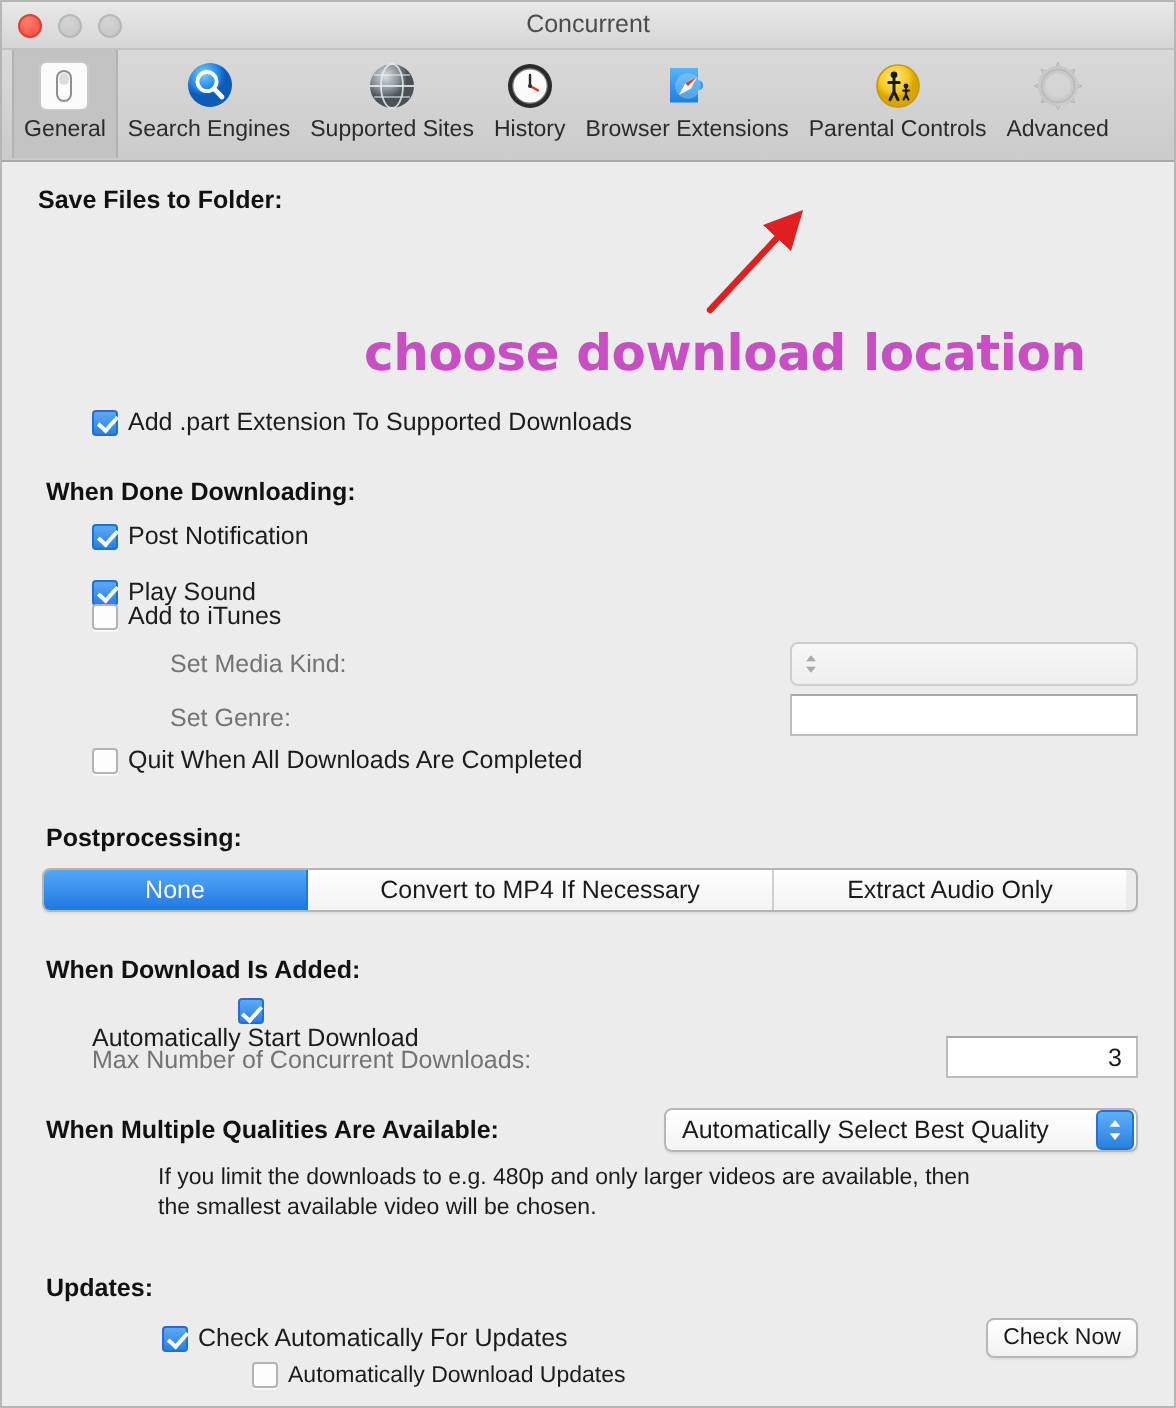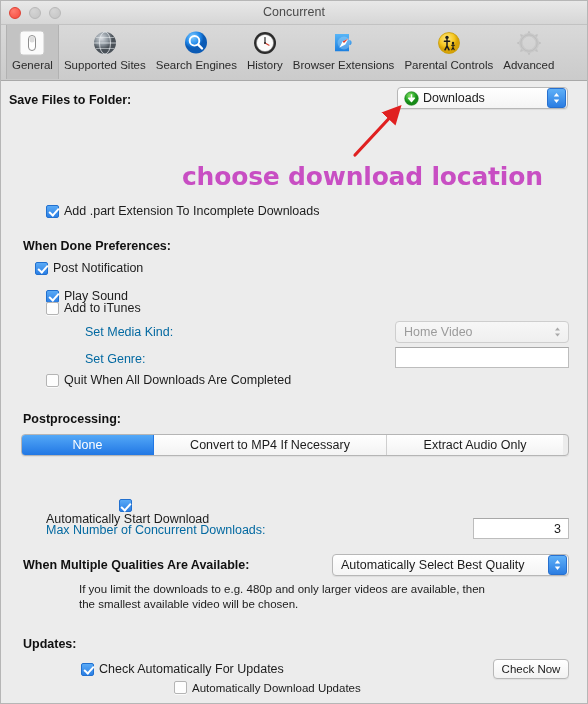--- a/index.html
+++ b/index.html
@@ -102,21 +102,21 @@
   .grp-title {
     position: absolute;
     font-size: 12.5px;
     font-weight: bold;
     color: #111;
     white-space: nowrap;
   }
   .lbl {
     position: absolute;
     font-size: 12.5px;
-    color: #0369a1;
+    color: #737373;
     white-space: nowrap;
   }
   .hint {
     position: absolute;
     font-size: 11.5px;
     color: #1c1c1c;
     line-height: 15px;
     width: 420px;
   }
 
@@ -316,20 +316,38 @@
 
     <div class="tb-item selected">
       <span class="tb-icon">
         <svg viewBox="0 0 30 30" width="30" height="30">
           <rect x="3" y="3" width="24" height="24" rx="3" fill="#fbfbfb" stroke="#c9c9c9"></rect>
           <rect x="11.5" y="7.5" width="7" height="15" rx="3.5" fill="#ffffff" stroke="#8e8e8e"></rect>
           <rect x="12.5" y="8.5" width="5" height="6" rx="2.5" fill="#dcdcdc"></rect>
         </svg>
       </span>
       <span class="tb-label">General</span>
+    </div>
+
+    <div class="tb-item">
+      <span class="tb-icon">
+        <svg viewBox="0 0 30 30" width="30" height="30">
+          <defs>
+            <radialGradient id="mg" cx="35%" cy="25%">
+              <stop offset="0%" stop-color="#7ecbff"></stop>
+              <stop offset="70%" stop-color="#1f86e8"></stop>
+              <stop offset="100%" stop-color="#0c5bb5"></stop>
+            </radialGradient>
+          </defs>
+          <circle cx="15" cy="14.5" r="11" fill="url(#mg)"></circle>
+          <circle cx="13.5" cy="12.8" r="4.8" fill="none" stroke="#ffffff" stroke-width="1.9"></circle>
+          <line x1="17.2" y1="16.6" x2="21" y2="20.5" stroke="#ffffff" stroke-width="2.4" stroke-linecap="round"></line>
+        </svg>
+      </span>
+      <span class="tb-label">Search Engines</span>
     </div>
 
     <div class="tb-item">
       <span class="tb-icon">
         <svg viewBox="0 0 30 30" width="30" height="30">
           <defs>
             <radialGradient id="gl" cx="35%" cy="28%">
               <stop offset="0%" stop-color="#d9dde2"></stop>
               <stop offset="60%" stop-color="#8b949c"></stop>
               <stop offset="100%" stop-color="#4a5158"></stop>
@@ -341,38 +359,20 @@
           <line x1="6" y1="9.5" x2="24" y2="9.5" stroke="#e9edf0" stroke-width="0.8" opacity=".7"></line>
           <line x1="6" y1="20.5" x2="24" y2="20.5" stroke="#e9edf0" stroke-width="0.8" opacity=".7"></line>
         </svg>
       </span>
       <span class="tb-label">Supported Sites</span>
     </div>
 
     <div class="tb-item">
       <span class="tb-icon">
         <svg viewBox="0 0 30 30" width="30" height="30">
-          <defs>
-            <radialGradient id="mg" cx="35%" cy="25%">
-              <stop offset="0%" stop-color="#7ecbff"></stop>
-              <stop offset="70%" stop-color="#1f86e8"></stop>
-              <stop offset="100%" stop-color="#0c5bb5"></stop>
-            </radialGradient>
-          </defs>
-          <circle cx="15" cy="14.5" r="11" fill="url(#mg)"></circle>
-          <circle cx="13.5" cy="12.8" r="4.8" fill="none" stroke="#ffffff" stroke-width="1.9"></circle>
-          <line x1="17.2" y1="16.6" x2="21" y2="20.5" stroke="#ffffff" stroke-width="2.4" stroke-linecap="round"></line>
-        </svg>
-      </span>
-      <span class="tb-label">Search Engines</span>
-    </div>
-
-    <div class="tb-item">
-      <span class="tb-icon">
-        <svg viewBox="0 0 30 30" width="30" height="30">
           <circle cx="15" cy="15" r="11" fill="#2b2b2b"></circle>
           <circle cx="15" cy="15" r="8.6" fill="#fafafa"></circle>
           <circle cx="15" cy="15" r="8.6" fill="none" stroke="#777" stroke-width="0.6"></circle>
           <line x1="15" y1="15" x2="15" y2="9.5" stroke="#2b2b2b" stroke-width="1.2" stroke-linecap="round"></line>
           <line x1="15" y1="15" x2="19" y2="17.2" stroke="#d23c2a" stroke-width="1.2" stroke-linecap="round"></line>
           <circle cx="15" cy="15" r="1" fill="#2b2b2b"></circle>
         </svg>
       </span>
       <span class="tb-label">History</span>
     </div>
@@ -432,71 +432,48 @@
           <circle cx="15" cy="15" r="8.2" fill="none" stroke="#b6b6b6" stroke-width="0.6"></circle>
         </svg>
       </span>
       <span class="tb-label">Advanced</span>
     </div>
 
   </div>
 
   <div class="content">
 
-    <div class="grp-title" style="left:8px; top:12px;">Save Files to Folder:</div>
-
-    <div class="popup with-icon" style="left:396px; top:6px; width:171px;">
-      <span class="dlicon">
-        <svg viewBox="0 0 15 15" width="15" height="15">
-          <defs>
-            <radialGradient id="gd" cx="40%" cy="30%">
-              <stop offset="0%" stop-color="#8fe36b"></stop>
-              <stop offset="70%" stop-color="#2aa92a"></stop>
-              <stop offset="100%" stop-color="#158a17"></stop>
-            </radialGradient>
-          </defs>
-          <circle cx="7.5" cy="7.5" r="6.8" fill="url(#gd)" stroke="#157a15" stroke-width="0.6"></circle>
-          <path d="M7.5 3.2 v5.2 M4.6 7.1 L7.5 10.6 L10.4 7.1 Z" fill="#ffffff" stroke="#ffffff" stroke-width="1.4" stroke-linejoin="round"></path>
-        </svg>
-      </span>
-      <span class="ptext">Downloads</span>
-      <span class="stepper">
-        <svg viewBox="0 0 11 16" width="11" height="16">
-          <path d="M5.5 3 L8.2 6.4 H2.8 Z" fill="#ffffff"></path>
-          <path d="M5.5 13 L2.8 9.6 H8.2 Z" fill="#ffffff"></path>
-        </svg>
-      </span>
-    </div>
+    <div class="grp-title" style="left:18px; top:12px;">Save Files to Folder:</div>
+
 
     <div class="cbrow" style="left:45px; top:123px;">
       <span class="cb on"></span>
-      <span class="cbtext">Add .part Extension To Incomplete Downloads</span>
-    </div>
-
-    <div class="grp-title" style="left:22px; top:158px;">When Done Preferences:</div>
-
-    <div class="cbrow" style="left:34px; top:180px;">
+      <span class="cbtext">Add .part Extension To Supported Downloads</span>
+    </div>
+
+    <div class="grp-title" style="left:22px; top:158px;">When Done Downloading:</div>
+
+    <div class="cbrow" style="left:45px; top:180px;">
       <span class="cb on"></span>
       <span class="cbtext">Post Notification</span>
     </div>
 
     <div class="cbrow" style="left:45px; top:208px;">
       <span class="cb on"></span>
       <span class="cbtext">Play Sound</span>
     </div>
 
     <div class="cbrow" style="left:45px; top:220px;">
       <span class="cb off"></span>
       <span class="cbtext">Add to iTunes</span>
     </div>
 
     <div class="lbl" style="left:84px; top:244px;">Set Media Kind:</div>
 
     <div class="popup disabled" style="left:394px; top:240px; width:174px;">
-      <span class="ptext">Home Video</span>
       <span class="stepper gray">
         <svg viewBox="0 0 11 16" width="11" height="16">
           <path d="M5.5 3.6 L8 6.6 H3 Z" fill="#a9a9a9"></path>
           <path d="M5.5 12.4 L3 9.4 H8 Z" fill="#a9a9a9"></path>
         </svg>
       </span>
     </div>
 
     <div class="lbl" style="left:84px; top:271px;">Set Genre:</div>
 
@@ -510,20 +487,21 @@
     </div>
 
     <div class="grp-title" style="left:22px; top:331px;">Postprocessing:</div>
 
     <div class="segmented" style="left:20px; top:353px; width:548px;">
       <span class="seg active" style="width:132px;">None</span>
       <span class="seg" style="width:233px;">Convert to MP4 If Necessary</span>
       <span class="seg" style="width:176px;">Extract Audio Only</span>
     </div>
 
+    <div class="grp-title" style="left:22px; top:397px;">When Download Is Added:</div>
 
     <div class="cbrow" style="left:45px; top:418px;flex-direction:column;">
       <span class="cb on"></span>
       <span class="cbtext">Automatically Start Download</span>
     </div>
 
     <div class="lbl" style="left:45px; top:442px;">Max Number of Concurrent Downloads:</div>
 
     <div class="tfield" style="left:472px; top:437px; width:96px;">
       <span class="tval">3</span>
@@ -545,21 +523,21 @@
 
     <div class="grp-title" style="left:22px; top:556px;">Updates:</div>
 
     <div class="cbrow" style="left:80px; top:581px;">
       <span class="cb on"></span>
       <span class="cbtext">Check Automatically For Updates</span>
     </div>
 
     <div class="pbutton" style="left:492px; top:578px; width:76px;">Check Now</div>
 
-    <div class="cbrow" style="left:125px; top:600px;margin-left:48px;">
+    <div class="cbrow" style="left:125px; top:600px;">
       <span class="cb off"></span>
       <span class="cbtext small">Automatically Download Updates</span>
     </div>
 
     <svg class="annot-arrow" style="left:344px; top:22px; width:70px; height:60px;" viewBox="0 0 70 60">
       <defs>
         <marker id="ah" markerWidth="6" markerHeight="6" refX="3" refY="3" orient="auto">
           <path d="M0,0 L6,3 L0,6 Z" fill="#e02020"></path>
         </marker>
       </defs>

